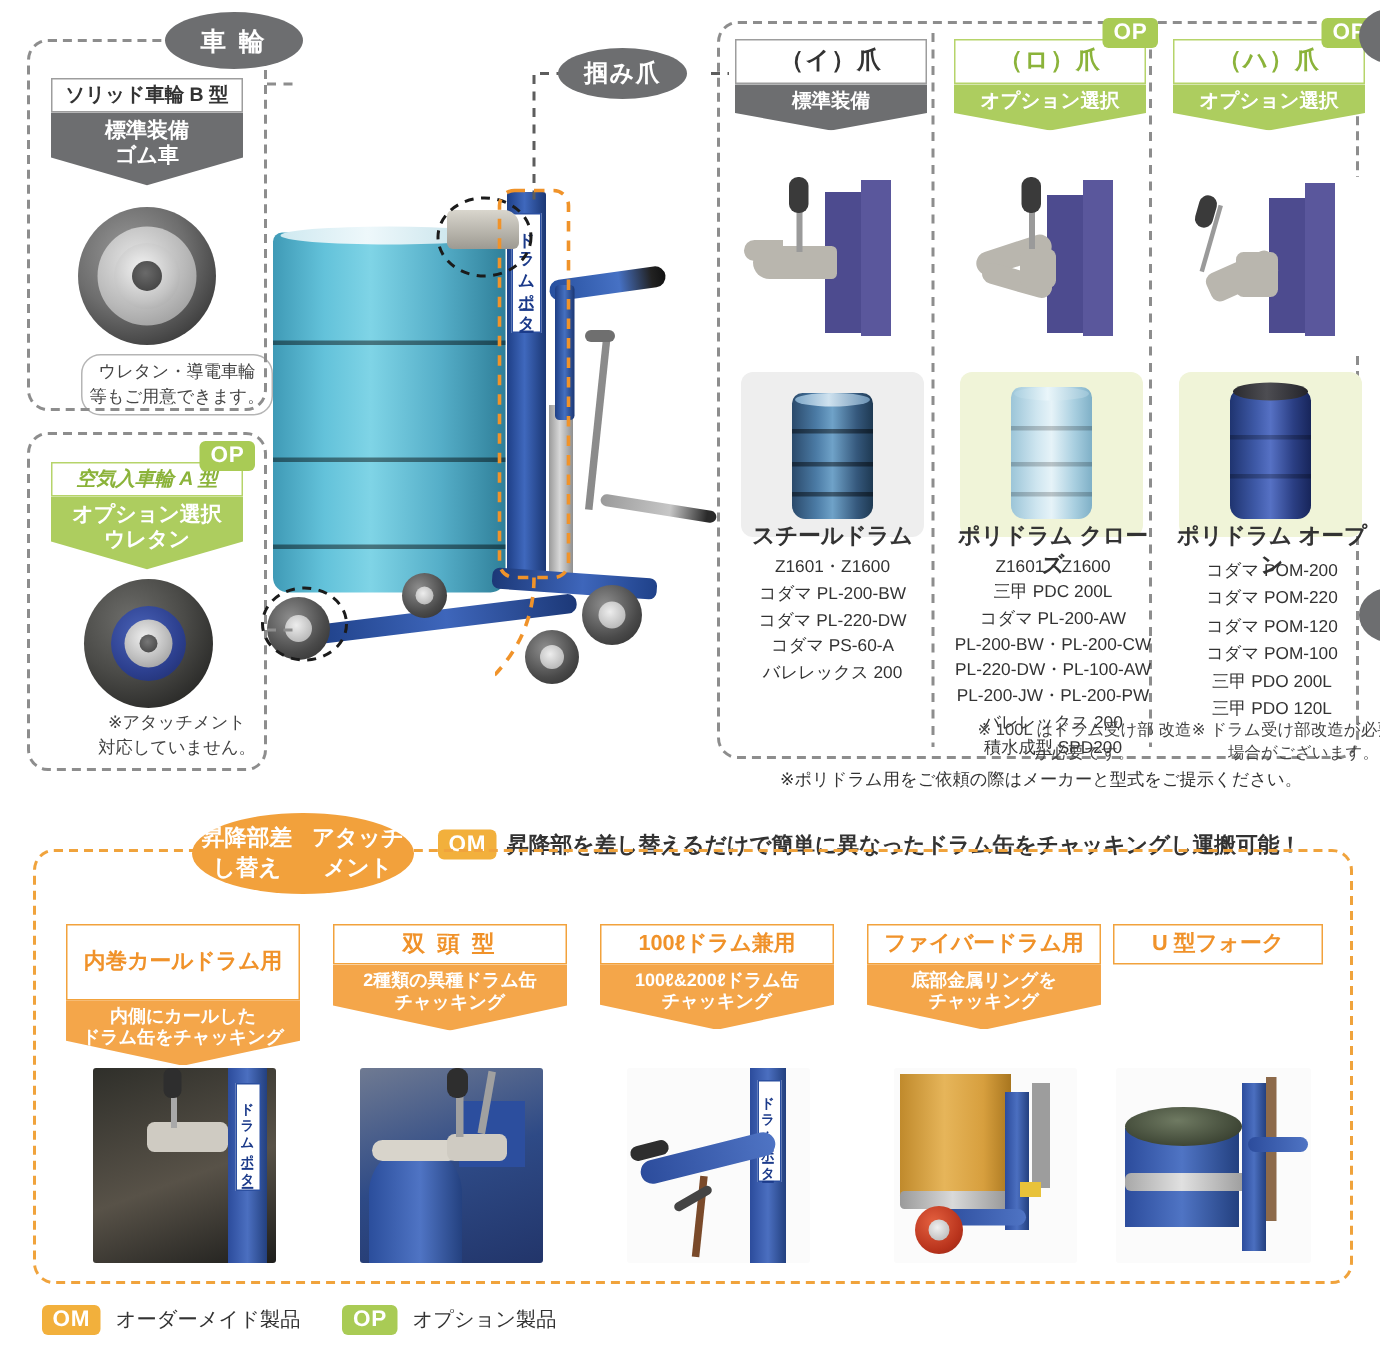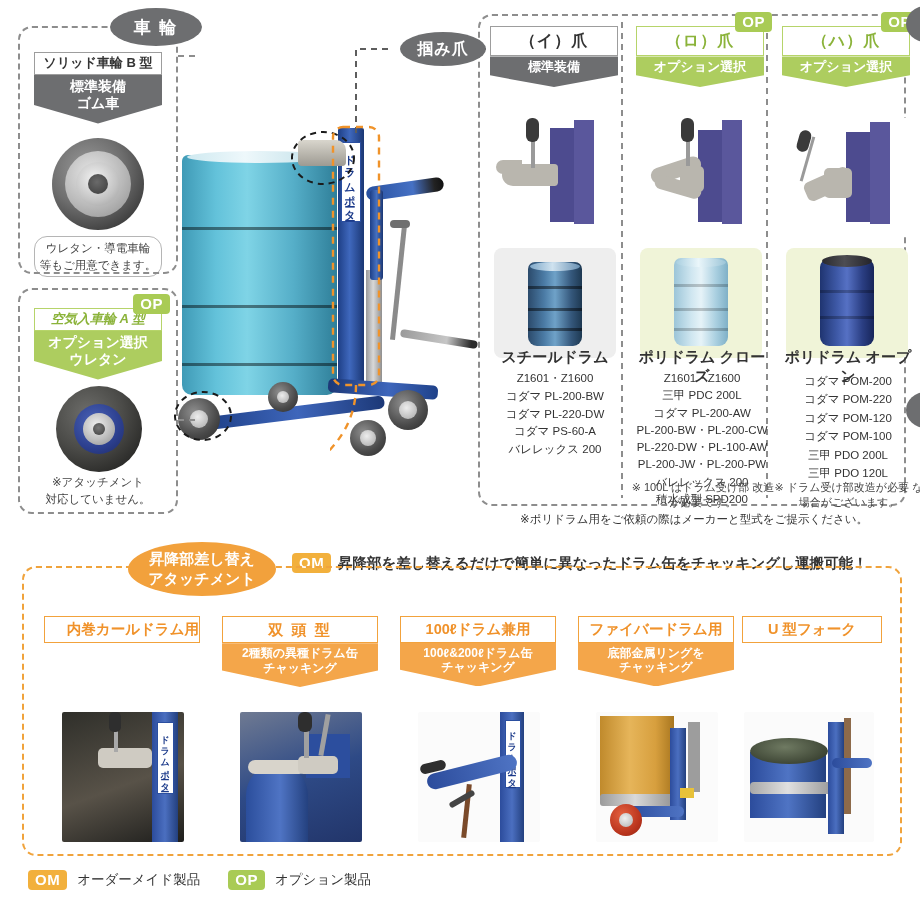--- a/index.html
+++ b/index.html
@@ -82,38 +82,38 @@
   
   .drum { position:relative; border-radius:7px 7px 9px 9px; }
   .drum .rib { position:absolute; left:0; right:0; height:3px; opacity:.45; background:#000; }
   .drum .lid { position:absolute; left:3%; right:3%; top:0; height:9px; border-radius:50%; }
 
   
   .claw-plate { position:absolute; background:#4d4b8f; }
   .claw-metal { position:absolute; background:#b9b6ae; }
 
   
-  .note { color:#444; line-height:1.45; }
+  .note { color:#444; line-height:1.45;margin-left:20px; }
   .ttl { font-weight:bold; }
 
   
   .dp-label {
     writing-mode: vertical-rl;
     background:#fff; color:#1b3a8a;
     font-weight:bold; letter-spacing:1px;
     border:1px solid #2b4fa0;
     text-align:center;
   }
 </style>
 </head>
 <body>
 
 <div class="pill" style="position:absolute;left:110px;top:8px;width:92px;height:38px;font-size:17px;">車 輪</div>
 
-<div class="pill" style="position:absolute;left:400px;top:32px;width:86px;height:34px;font-size:16px;letter-spacing:1px;">掴み爪</div>
+<div class="pill" style="position:absolute;left:372px;top:32px;width:86px;height:34px;font-size:16px;letter-spacing:1px;">掴み爪</div>
 
 <div class="dframe" style="left:18px;top:26px;width:160px;height:248px;"></div>
 
 <div style="position:absolute;left:34px;top:52px;width:128px;">
   <div class="banner">
     <div class="top" style="font-size:13px;">ソリッド車輪 B 型</div>
     <div class="bot" style="font-size:14px;">
       <div>標準装備</div>
       <div>ゴム車</div>
     </div>
@@ -351,32 +351,36 @@
 <div class="note" style="position:absolute;left:774px;top:480px;width:150px;text-align:center;font-size:11px;line-height:1.4;z-index:7;">※ ドラム受け部改造が必要 な場合がございます。</div>
 
 <div style="position:absolute;left:478px;top:512px;width:432px;text-align:center;font-size:11.5px;color:#333;z-index:7;">※ポリドラム用をご依頼の際はメーカーと型式をご提示ください。</div>
 
 <div class="pill" style="position:absolute;left:906px;top:6px;width:40px;height:36px;"></div>
 <div class="pill" style="position:absolute;left:906px;top:392px;width:40px;height:36px;"></div>
 
 <div class="dframe orange" style="left:22px;top:566px;width:880px;height:290px;"></div>
 
 <div class="pill" style="position:absolute;left:128px;top:542px;width:148px;height:54px;background:#f2a13c;
-            font-size:15px;letter-spacing:0px;line-height:1.35;flex-direction:column;">
+            font-size:15px;letter-spacing:0px;line-height:1.35;">
   <div>昇降部差し替え</div>
   <div>アタッチメント</div>
 </div>
 
 <div class="ombadge" style="position:absolute;left:292px;top:553px;">OM</div>
 
 <div class="ttl" style="position:absolute;left:338px;top:554px;width:560px;font-size:14.5px;color:#333;">昇降部を差し替えるだけで簡単に異なったドラム缶をチャッキングし運搬可能！</div>
 
 <div style="position:absolute;left:44px;top:616px;width:156px;">
   <div class="banner orange">
-    <div class="top" style="font-size:14.5px;padding:4px 0;text-align:right;">内巻カールドラム用</div>
+    <div class="top" style="font-size:14.5px;padding:16px 0;">内巻カールドラム用</div>
+    <div class="bot" style="font-size:12px;">
+      <div>内側にカールした</div>
+      <div>ドラム缶をチャッキング</div>
+    </div>
   </div>
 </div>
 <div class="photo" style="position:absolute;left:62px;top:712px;width:122px;height:130px;
             background:linear-gradient(160deg,#2f2f2a,#585248 55%,#1e1e1c);border-radius:2px;">
   <div style="position:absolute;right:6px;top:0;width:26px;height:130px;background:linear-gradient(90deg,#2c4c9c,#4b6fc0 50%,#23407f);"></div>
   <div class="dp-label" style="position:absolute;right:10px;top:10px;width:17px;height:72px;font-size:9px;line-height:17px;">ドラムポーター</div>
   <div style="position:absolute;left:36px;top:36px;width:54px;height:20px;background:#cfcbc2;border-radius:5px;"></div>
   <div style="position:absolute;left:52px;top:4px;width:4px;height:36px;background:#a9a9a9;"></div>
   <div style="position:absolute;left:47px;top:0;width:12px;height:20px;border-radius:5px;background:#2e2e2e;"></div>
 </div>

